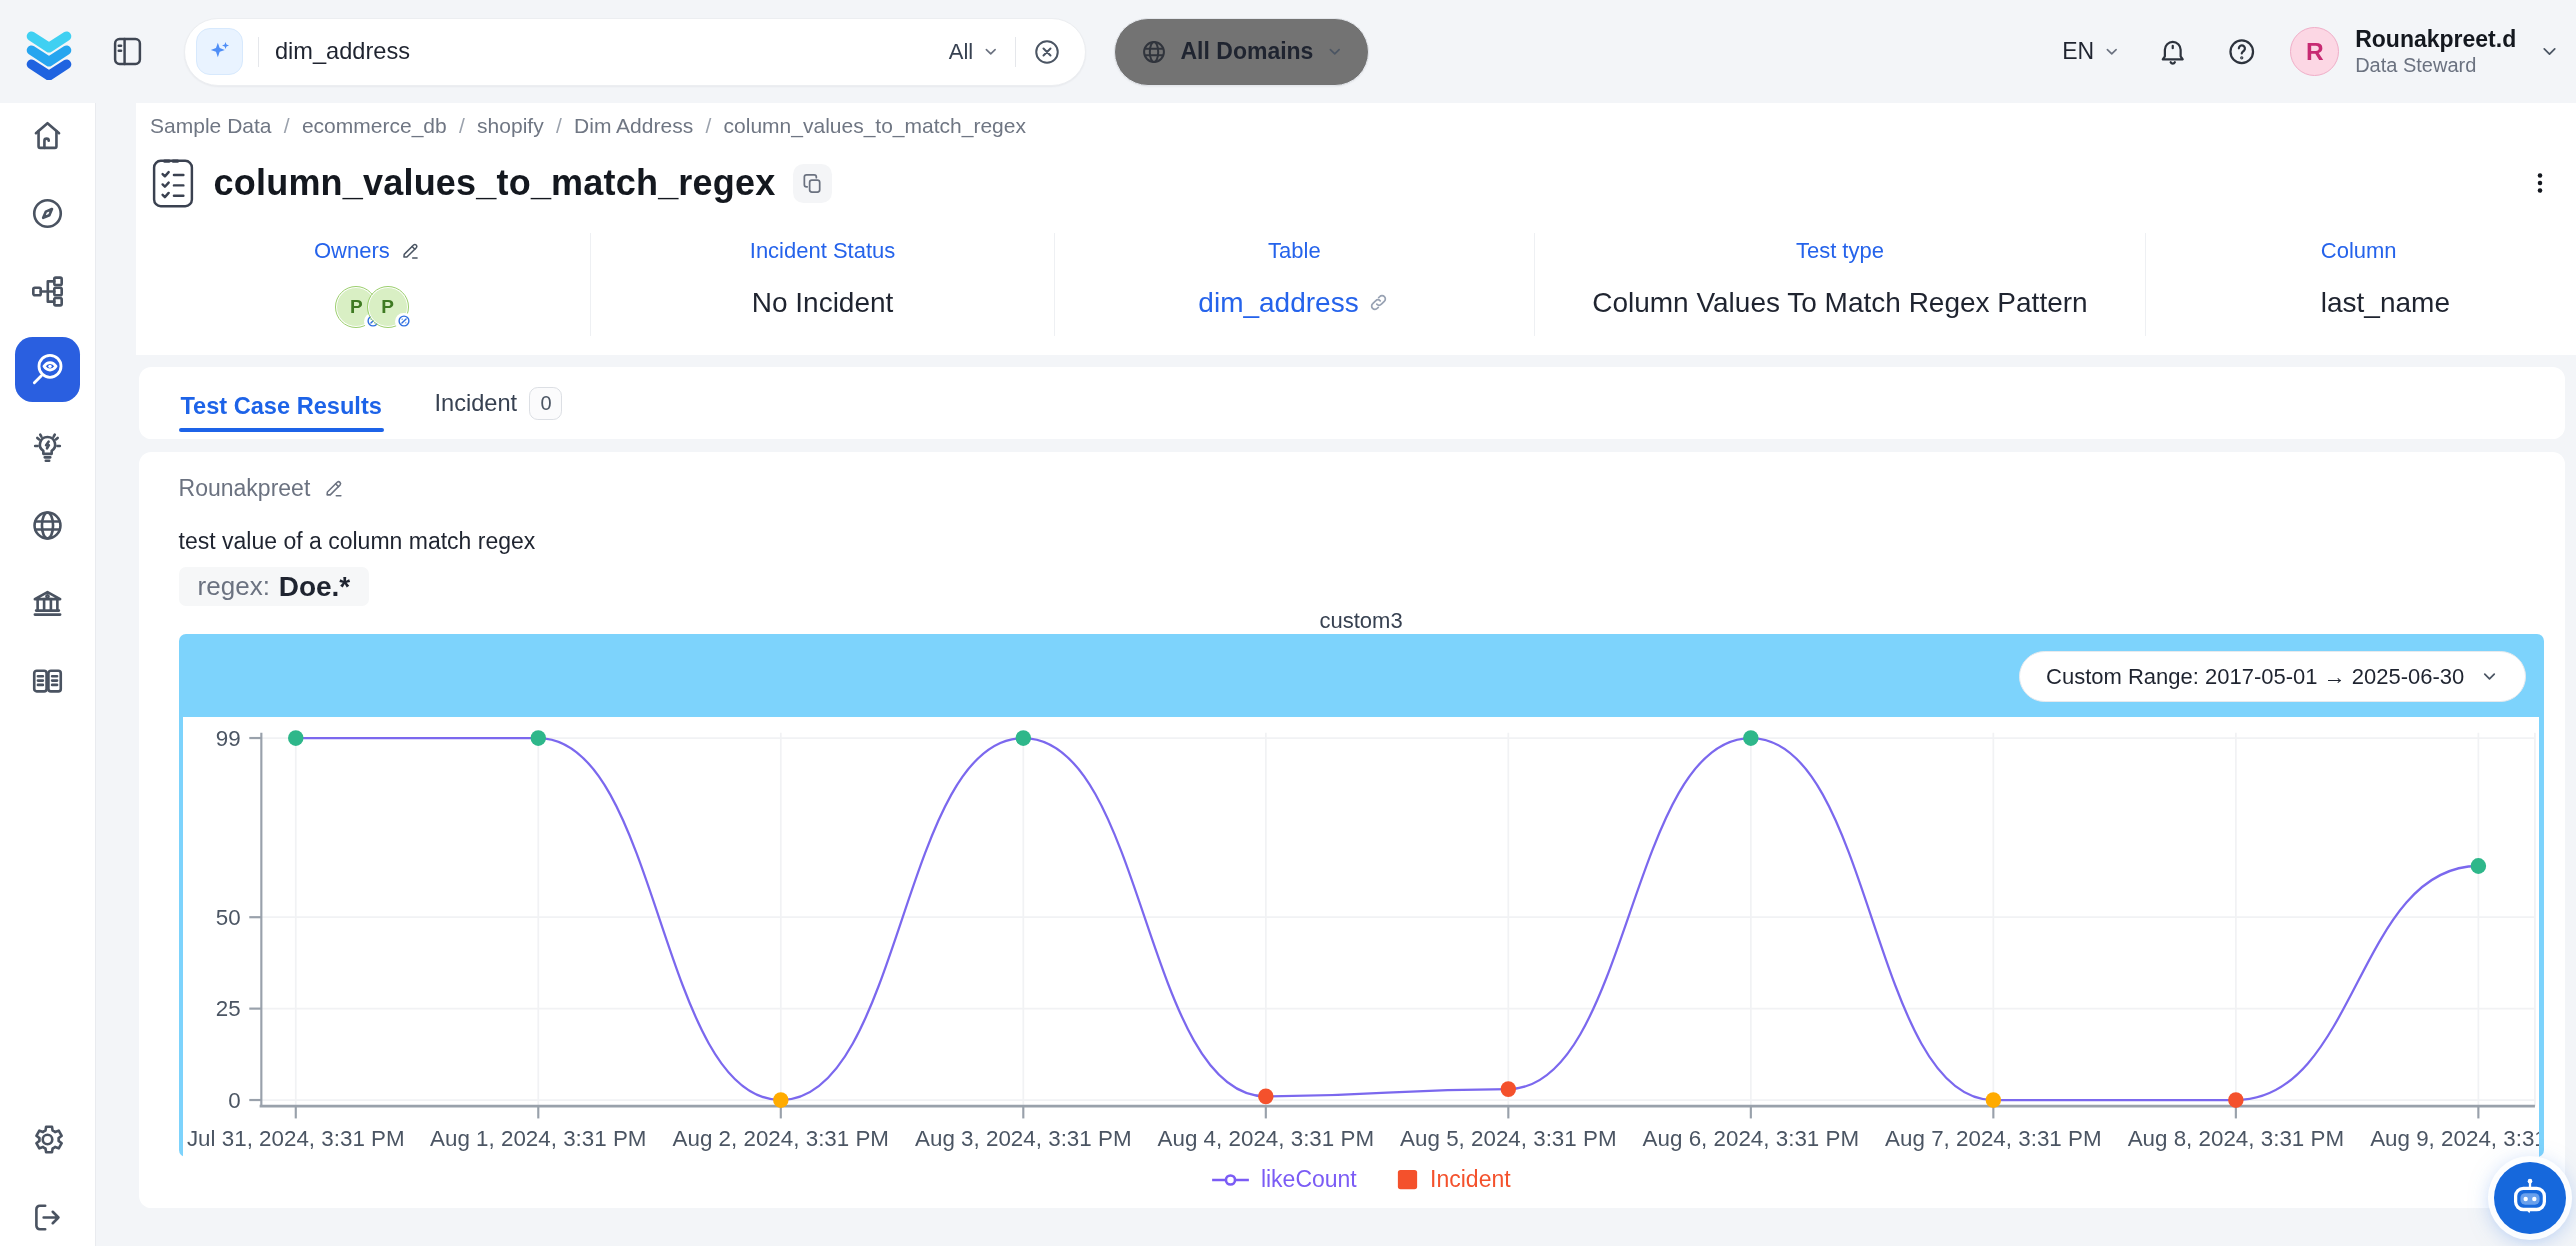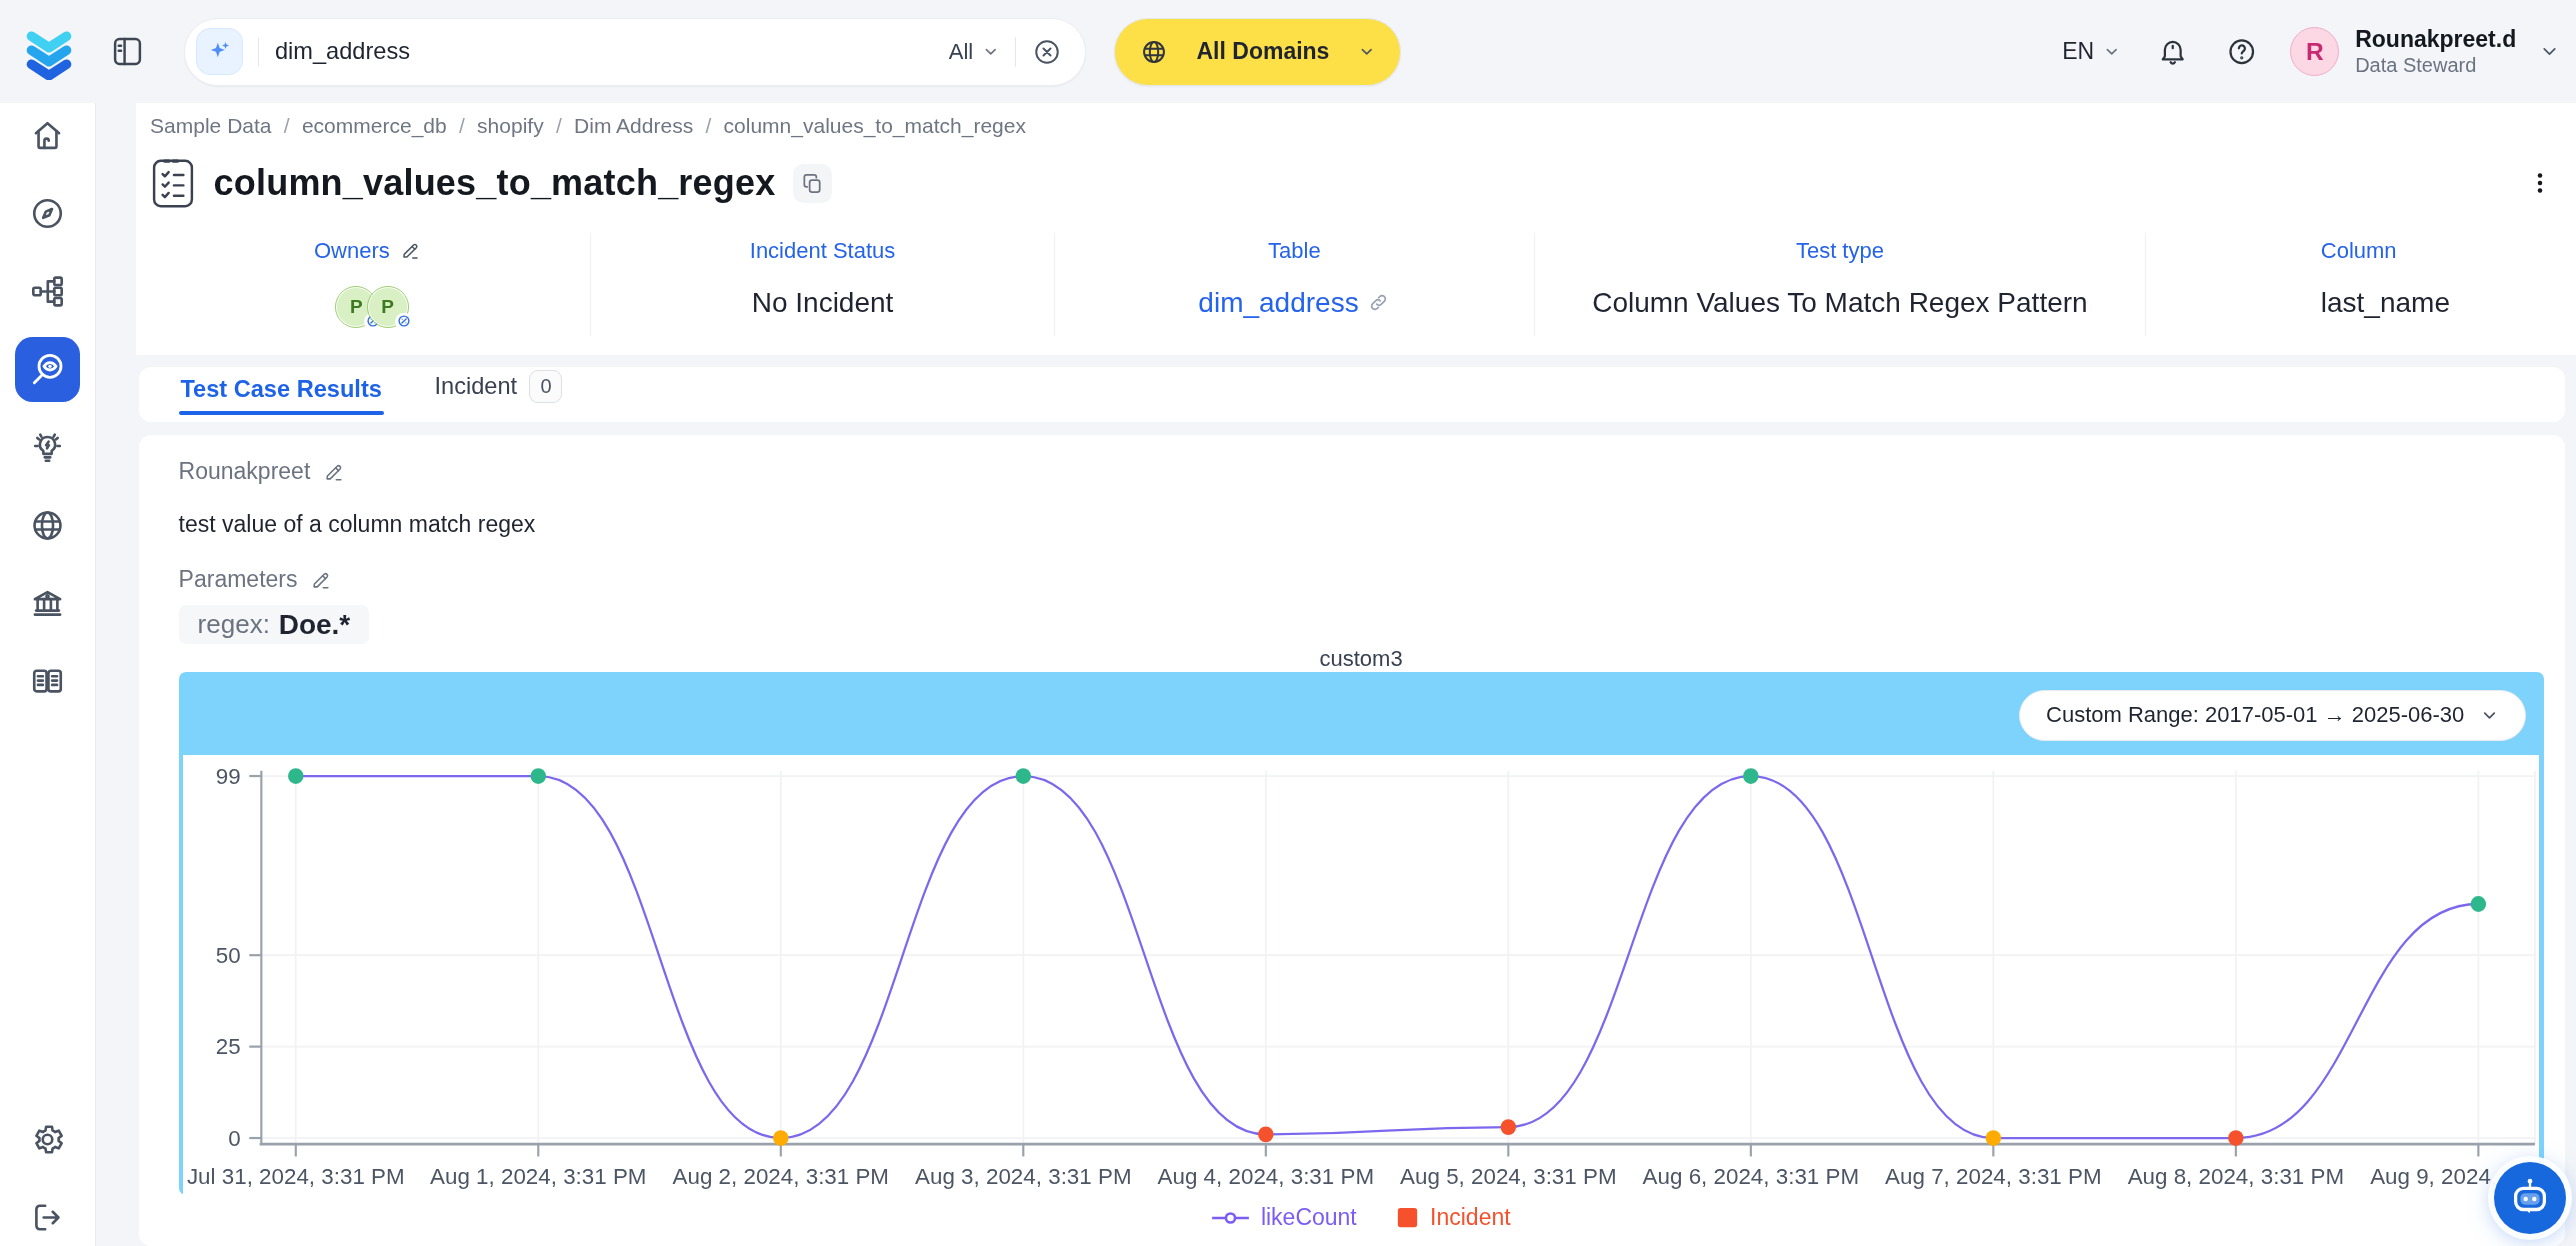--- a/index.html
+++ b/index.html
@@ -17,21 +17,21 @@
   
   .logo { width:56px; height:56px; }
   .panel-toggle { margin-left:33px; cursor:pointer; display:flex; }
   .searchbar { margin-left:39px; width:902px; height:68px; background:#fff; border:0.9px solid #eceef1; border-radius:35px;
     display:flex; align-items:center; padding:0 23px 0 10.5px; box-shadow:0 0.9px 1.8px rgba(16,24,40,.05); }
   .spark-btn { width:47px; height:47px; border-radius:14px; background:#e9f3ff; border:0.9px solid #d7e9fd; display:flex; align-items:center; justify-content:center; cursor:pointer; }
   .v-div { width:0.9px; height:30px; background:#e5e7eb; margin:0 15.8px; }
   .search-input { border:none; outline:none; background:transparent; flex:1; font-size:23.6px; color:#1f2430; font-family:inherit; }
   .scope { display:flex; align-items:center; gap:8.8px; font-size:22px; color:#374151; cursor:pointer; }
   .clear-btn { display:flex; cursor:pointer; }
-  .domains-btn { margin-left:28px; height:68px; border-radius:35px; background:#fde047; border:0.9px solid #e4e7ec; display:flex; align-items:center; gap:29px; padding:0 24.5px; cursor:pointer; box-shadow:0 0.9px 1.8px rgba(16,24,40,.05); }
+  .domains-btn { margin-left:28px; height:68px; border-radius:35px; background:#737373; border:0.9px solid #e4e7ec; display:flex; align-items:center; gap:13px; padding:0 24.5px; cursor:pointer; box-shadow:0 0.9px 1.8px rgba(16,24,40,.05); }
   .domains-btn span { font-size:23px; font-weight:700; color:#1f2430; }
   .tb-right { margin-left:auto; display:flex; align-items:center; }
   .lang { display:flex; align-items:center; gap:8.8px; font-size:23px; color:#1f2430; cursor:pointer; }
   .tb-ic { margin-left:37px; display:flex; cursor:pointer; }
   .avatar { width:49px; height:49px; border-radius:50%; background:#fcd7e4; border:1.8px solid #f0aec8; color:#c72a72; font-size:24.5px; font-weight:700;
     display:flex; align-items:center; justify-content:center; margin-left:33px; cursor:pointer; }
   .user-meta { margin-left:15.8px; line-height:1.2; cursor:pointer; }
   .user-name { font-size:23px; font-weight:700; color:#14181f; }
   .user-role { font-size:20px; color:#6b7280; }
   .user-caret { margin-left:23px; display:flex; }
@@ -361,29 +361,20 @@
         <span>Rounakpreet</span>
         <span class="pencil">
           <svg width="22" height="22" viewBox="0 0 24 24" fill="none" stroke="#6b7280" stroke-width="1.7" stroke-linecap="round" stroke-linejoin="round">
             <path d="M4.5 19.5h3.4L18.6 8.8a2.2 2.2 0 00-3.1-3.1L4.8 16.4z"></path>
               <path d="M13.8 7.4l3.1 3.1M14.5 20.5h5"></path>
           </svg>
         </span>
       </div>
       <div class="desc-text">test value of a column match regex</div>
 
-      <div class="sec-label param-label">
-        <span>Parameters</span>
-        <span class="pencil">
-          <svg width="22" height="22" viewBox="0 0 24 24" fill="none" stroke="#6b7280" stroke-width="1.7" stroke-linecap="round" stroke-linejoin="round">
-            <path d="M4.5 19.5h3.4L18.6 8.8a2.2 2.2 0 00-3.1-3.1L4.8 16.4z"></path>
-              <path d="M13.8 7.4l3.1 3.1M14.5 20.5h5"></path>
-          </svg>
-        </span>
-      </div>
       <div>
         <span class="param-pill">
           <span class="k">regex:</span>
           <span class="v">Doe.*</span>
         </span>
       </div>
 
       <div class="chart-title">custom3</div>
 
       <div class="chart-panel">

